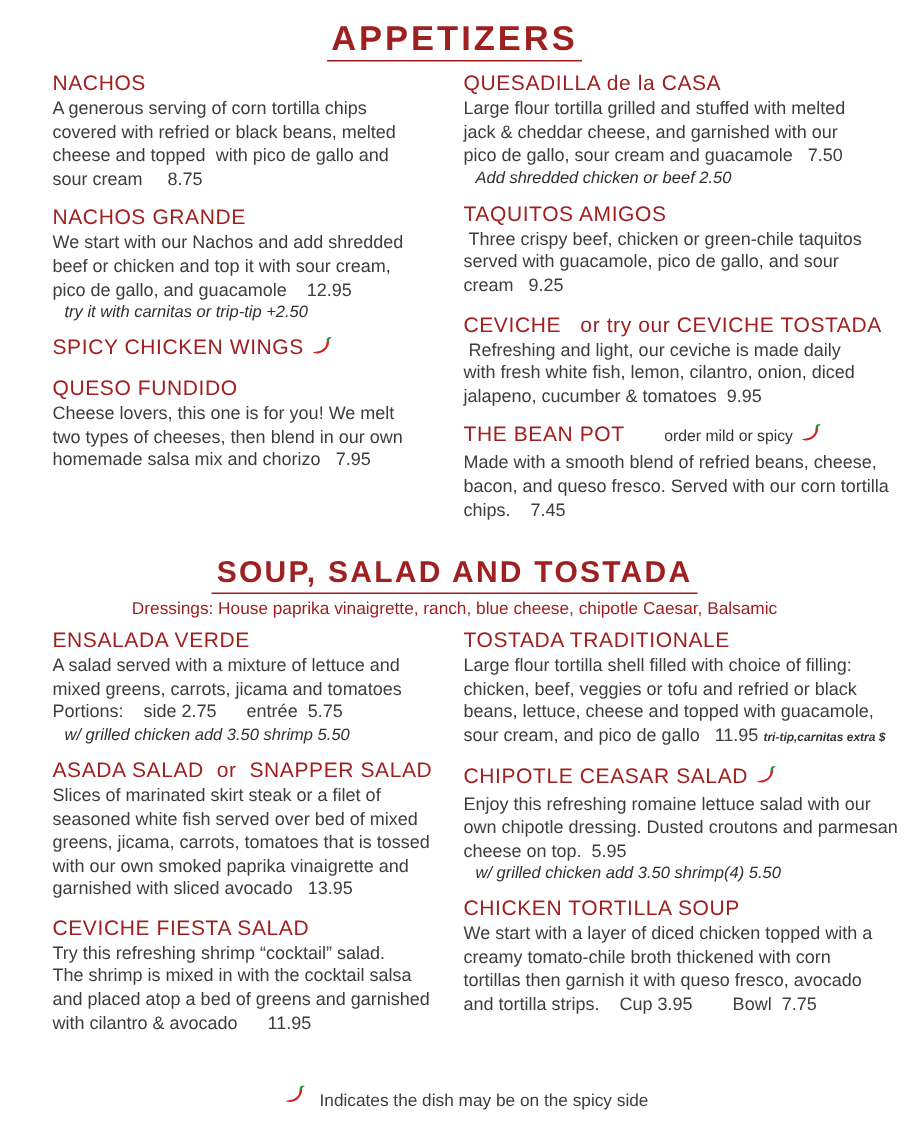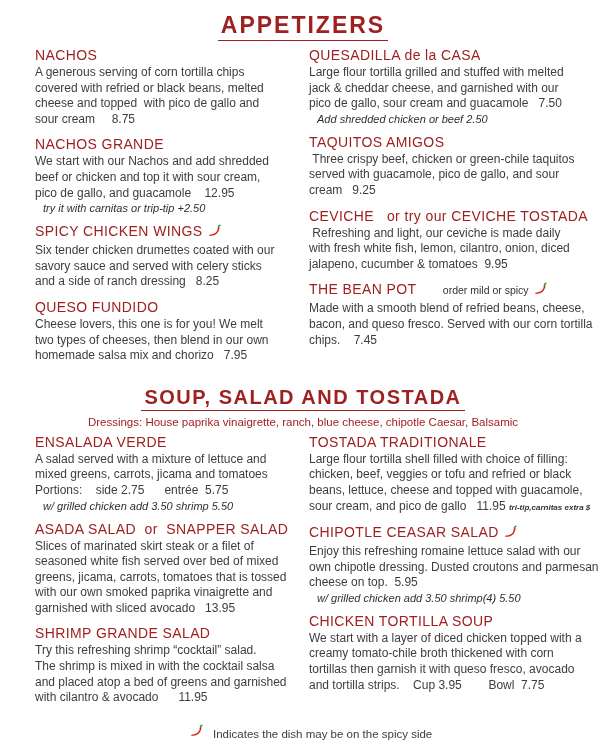--- a/index.html
+++ b/index.html
@@ -42,23 +42,20 @@
           <div class="item-desc"><span class="desc-text">We start with our Nachos and add shredded
 beef or chicken and top it with sour cream,
 pico de gallo, and guacamole    12.95</span></div>
           <div class="item-subnote">try it with carnitas or trip-tip   +2.50</div>
         </div>
         <div class="menu-item">
           <div class="item-head"><span class="nm">SPICY CHICKEN WINGS</span><span class="chili"><svg width="16" height="14" viewBox="0 0 20 16">
                 <path d="M2 13.2 C7.5 15.2 13.2 12.4 15.1 6.4 C15.5 5.1 15.7 4 15.5 3.1 L13.3 4.3 C13.6 8.6 9.8 12 4.6 12.3 C3.5 12.4 2.6 12.7 2 13.2 Z" fill="#d42020"></path>
                 <path d="M15.5 3.6 C15.2 2.1 16.1 0.9 17.8 0.7 C16.7 -0.5 14.3 0.2 13.6 1.9 C13.3 2.8 13.4 3.6 13.7 4.2 Z" fill="#2a8f2a"></path>
               </svg></span></div>
-          <div class="item-desc"><span class="desc-text">Six tender chicken drumettes coated with our
-savory sauce and served with celery sticks
-and a side of ranch dressing   8.25</span></div>
         </div>
         <div class="menu-item">
           <div class="item-head"><span class="nm">QUESO FUNDIDO</span></div>
           <div class="item-desc"><span class="desc-text">Cheese lovers, this one is for you! We melt
 two types of cheeses, then blend in our own
 homemade salsa mix and chorizo   7.95</span></div>
         </div>
       </div>
     <div class="col">
         <div class="menu-item">
@@ -106,21 +103,21 @@
         </div>
         <div class="menu-item">
           <div class="item-head"><span class="nm">ASADA SALAD  or  SNAPPER SALAD</span></div>
           <div class="item-desc"><span class="desc-text">Slices of marinated skirt steak or a filet of
 seasoned white fish served over bed of mixed
 greens, jicama, carrots, tomatoes that is tossed
 with our own smoked paprika vinaigrette and
 garnished with sliced avocado   13.95</span></div>
         </div>
         <div class="menu-item">
-          <div class="item-head"><span class="nm">SHRIMP GRANDE SALAD</span></div>
+          <div class="item-head"><span class="nm">CEVICHE FIESTA SALAD</span></div>
           <div class="item-desc"><span class="desc-text">Try this refreshing shrimp “cocktail” salad.
 The shrimp is mixed in with the cocktail salsa
 and placed atop a bed of greens and garnished
 with cilantro &amp; avocado      11.95</span></div>
         </div>
       </div>
     <div class="col">
         <div class="menu-item">
           <div class="item-head"><span class="nm">TOSTADA TRADITIONALE</span></div>
           <div class="item-desc"><span class="desc-text">Large flour tortilla shell filled with choice of filling:

